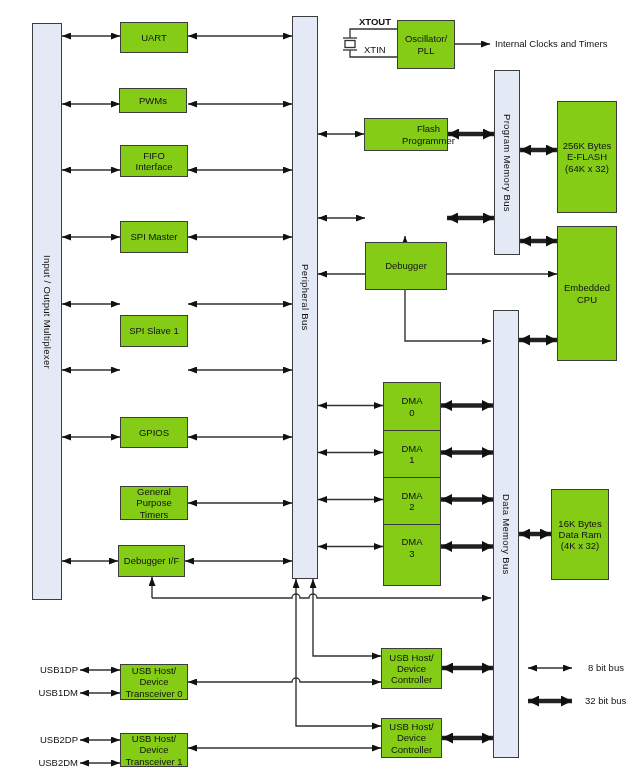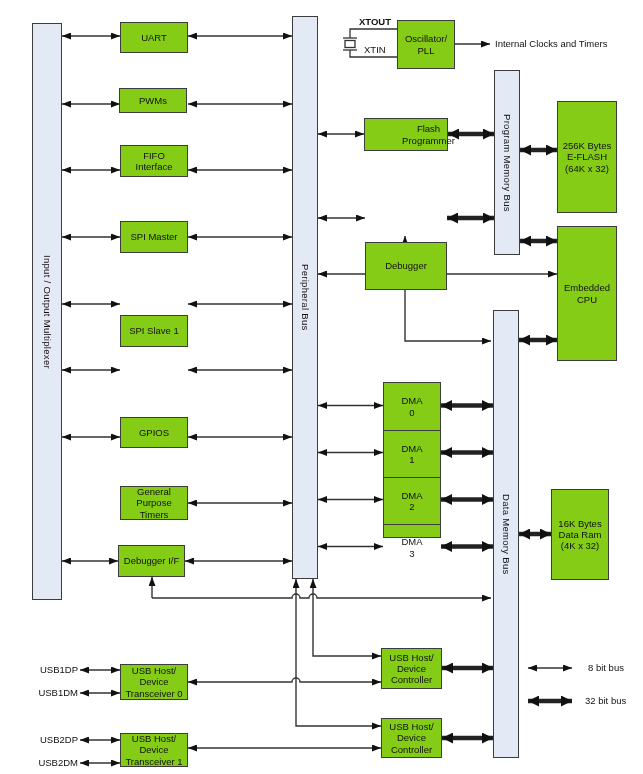--- a/index.html
+++ b/index.html
@@ -171,21 +171,21 @@
   <div class="blk" style="left:397px;top:20px;width:58px;height:49px;">Oscillator/
 PLL</div>
   <div class="lbl" style="left:359px;top:16px;font-weight:bold;">XTOUT</div>
   <div class="lbl" style="left:364px;top:44px;font-weight:normal;">XTIN</div>
   <div class="lbl" style="left:495px;top:38px;">Internal Clocks and Timers</div>
 
   <div class="blk" style="left:364px;top:118px;width:84px;height:33px;padding-left:45px;">Flash
 Programmer</div>
   <div class="blk" style="left:365px;top:202px;width:82px;height:48px;margin-top:40px;">Debugger</div>
 
-  <div class="blk" style="left:383px;top:382px;width:58px;height:156px;padding:4px;display:block;">
+  <div class="blk" style="left:383px;top:382px;width:58px;height:204px;padding:4px;display:block;">
     <div class="cell" style="top:0;height:47px;">DMA
 0</div>
     <div class="cell" style="top:47px;height:47px;">DMA
 1</div>
     <div class="cell" style="top:94px;height:47px;">DMA
 2</div>
     <div class="cell" style="top:141px;height:46px;">DMA
 3</div>
   </div>
 

